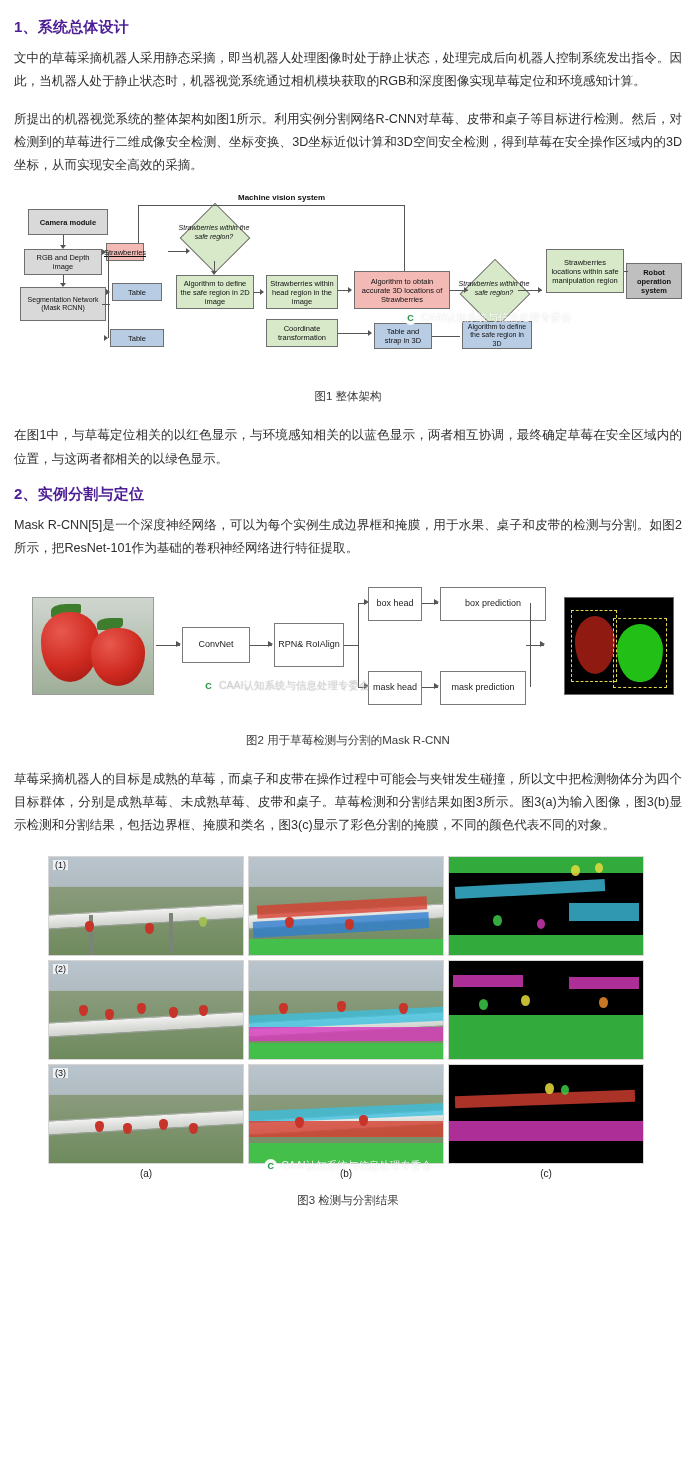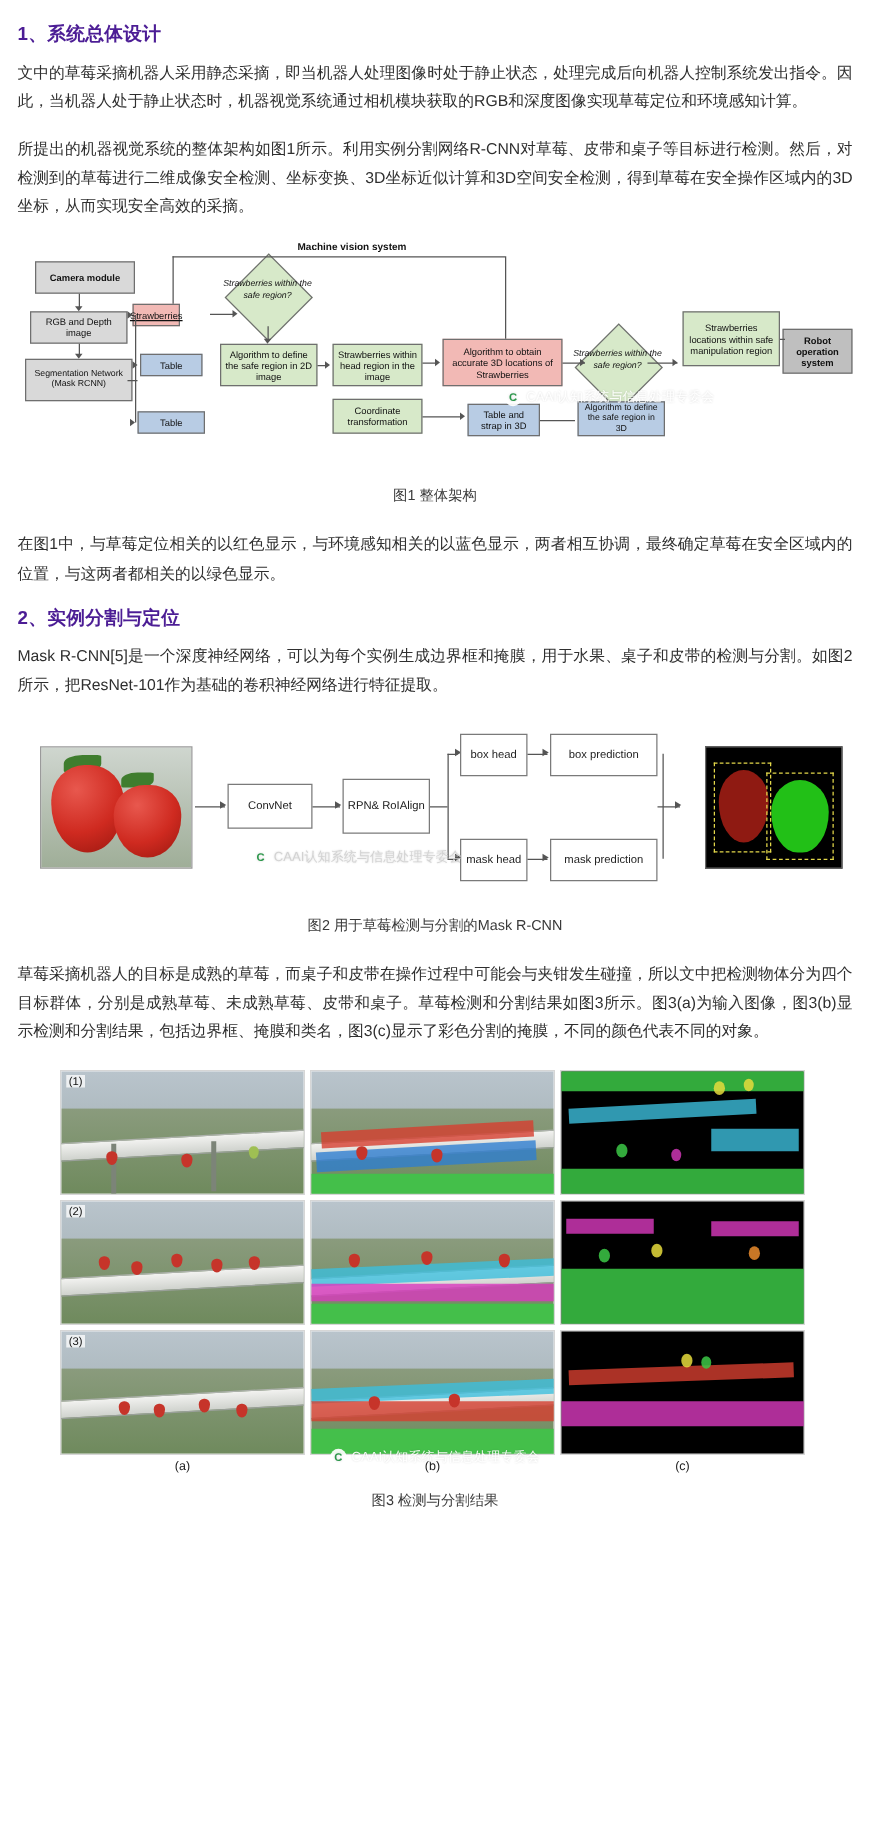--- a/index.html
+++ b/index.html
@@ -408,21 +408,21 @@
       <div class="arrow-r" style="left:350px; top:108.5px;"></div>
 
       <div class="box" style="left:354px; top:12px; width:54px; height:34px;">box head</div>
       <div class="box" style="left:354px; top:96px; width:54px; height:34px;">mask head</div>
 
       <div class="ln lnh" style="left:408px; top:28px; width:16px;"></div>
       <div class="arrow-r" style="left:420px; top:24.5px;"></div>
       <div class="ln lnh" style="left:408px; top:112px; width:16px;"></div>
       <div class="arrow-r" style="left:420px; top:108.5px;"></div>
 
-      <div class="box" style="left:426px; top:12px; width:86px; height:34px;">box prediction</div>
+      <div class="box" style="left:426px; top:12px; width:106px; height:34px;">box prediction</div>
       <div class="box" style="left:426px; top:96px; width:86px; height:34px;">mask prediction</div>
 
       <div class="ln lnh" style="left:512px; top:70px; width:18px;"></div>
       <div class="ln lnv" style="left:516px; top:28px; height:84px;"></div>
       <div class="arrow-r" style="left:526px; top:66.5px;"></div>
 
       <div class="seg-out">
         <div class="blob-red"></div>
         <div class="blob-green"></div>
         <div class="dash d1"></div>

